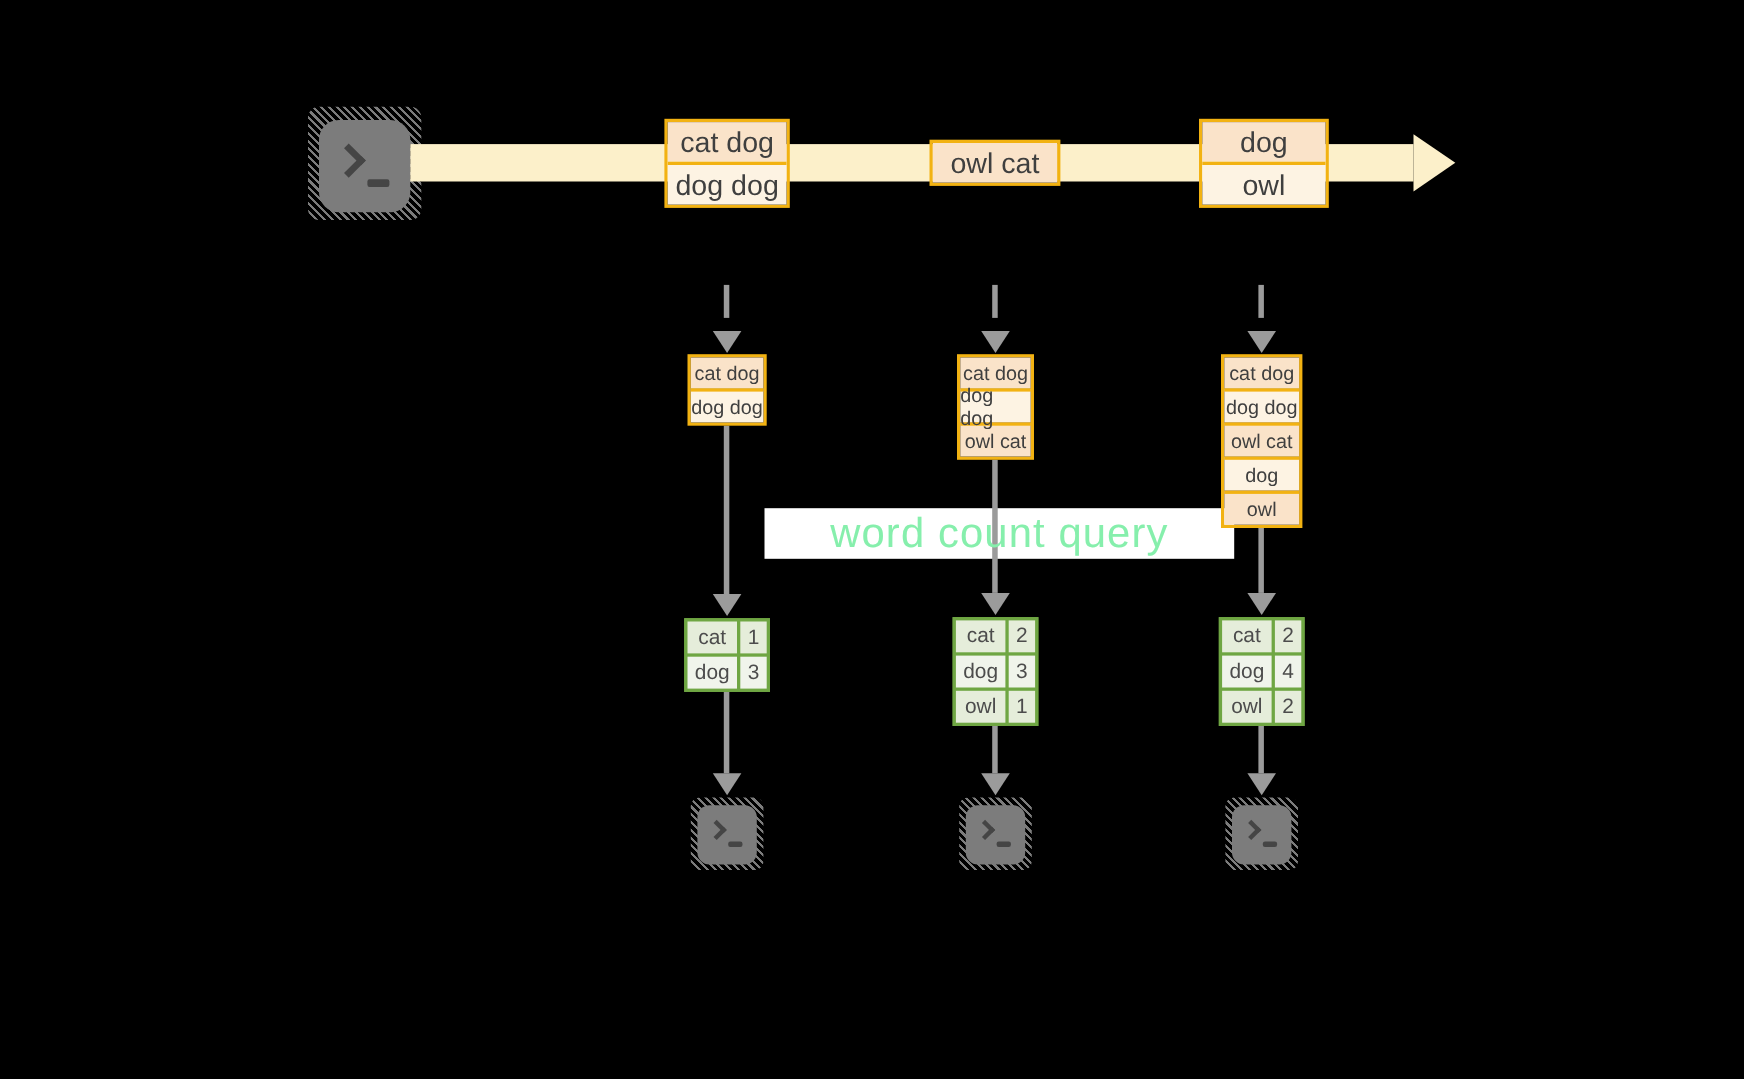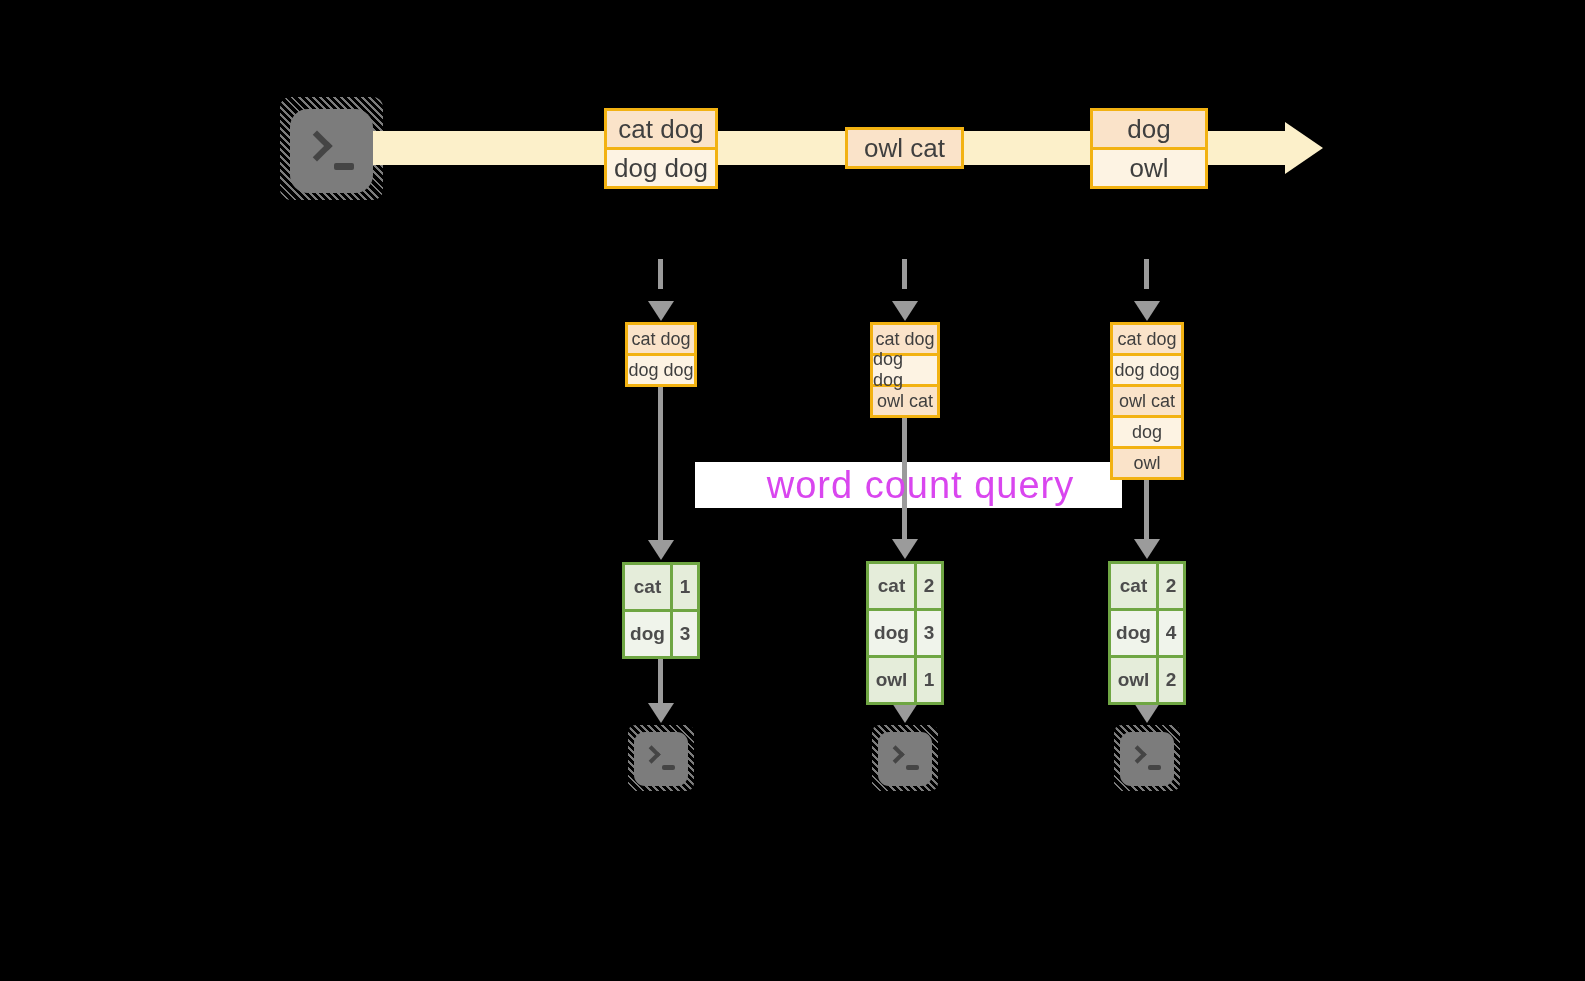--- a/index.html
+++ b/index.html
@@ -41,25 +41,25 @@
   .sbox{border:3px solid var(--orange);}
   .scell{height:28px;display:flex;align-items:center;justify-content:center;font-size:18px;color:var(--ink);}
   .scell + .scell{border-top:3px solid var(--orange);}
 
   
   .vline{width:5px;background:var(--gray);}
   .ahead{width:0;height:0;border-left:13px solid transparent;border-right:13px solid transparent;border-top:20px solid var(--gray);}
 
   
   .qband{background:#ffffff;}
-  .qtext{display:flex;align-items:center;justify-content:center;font-size:38px;font-weight:300;color:#d946ef;letter-spacing:1px;padding-left:12px;}
+  .qtext{display:flex;align-items:center;justify-content:center;font-size:38px;font-weight:300;color:#86efac;letter-spacing:1px;}
 
   
   .gtable{display:grid;grid-template-columns:45px 24px;gap:3px;background:var(--green);border:3px solid var(--green);}
-  .gcell{height:44px;display:flex;align-items:center;justify-content:center;font-size:19px;color:#4c4c4c;font-weight:bold;}
+  .gcell{height:29px;display:flex;align-items:center;justify-content:center;font-size:19px;color:#4c4c4c;}
   .g-a{background:var(--green-a);}
   .g-b{background:var(--green-b);}
 </style>
 </head>
 <body>
 
 <div class="canvas">
 
   <div class="abs hatch" style="left:280px;top:97px;width:103px;height:103px;">
     <div class="tinner" style="left:10px;top:12px;width:83px;height:84px;border-radius:18px;">

